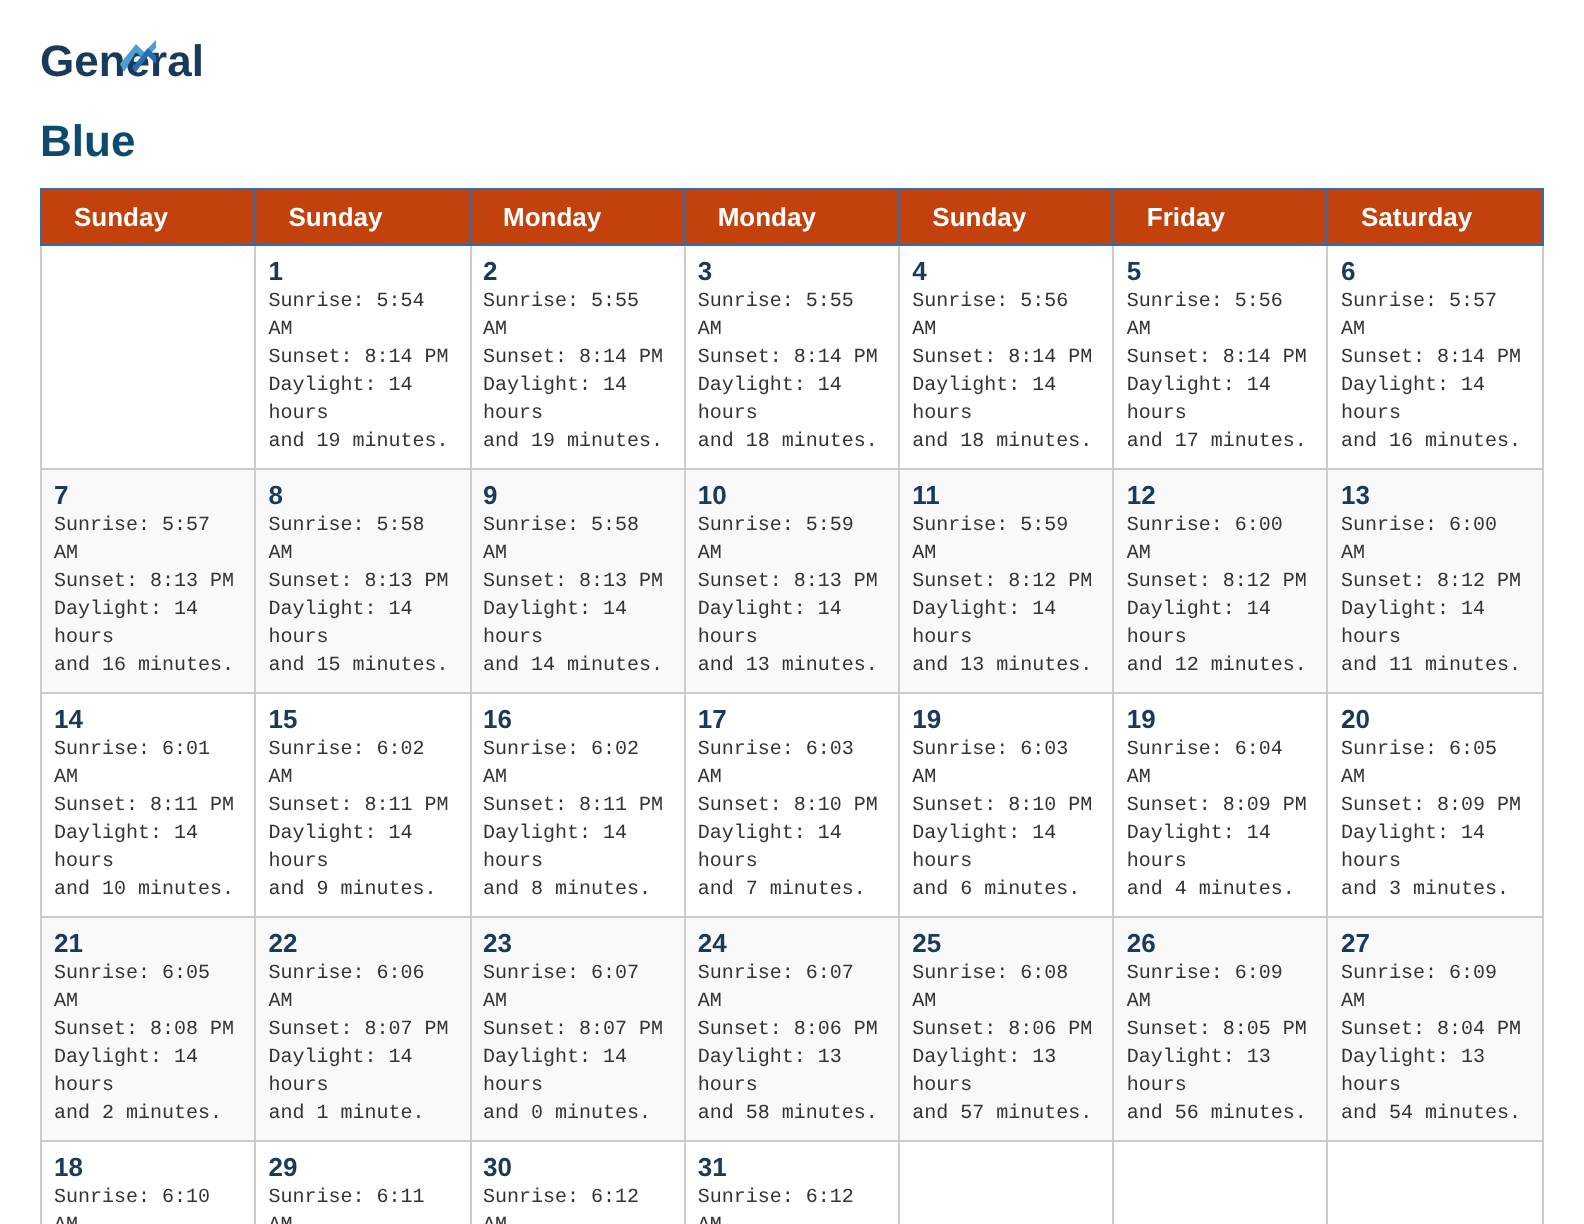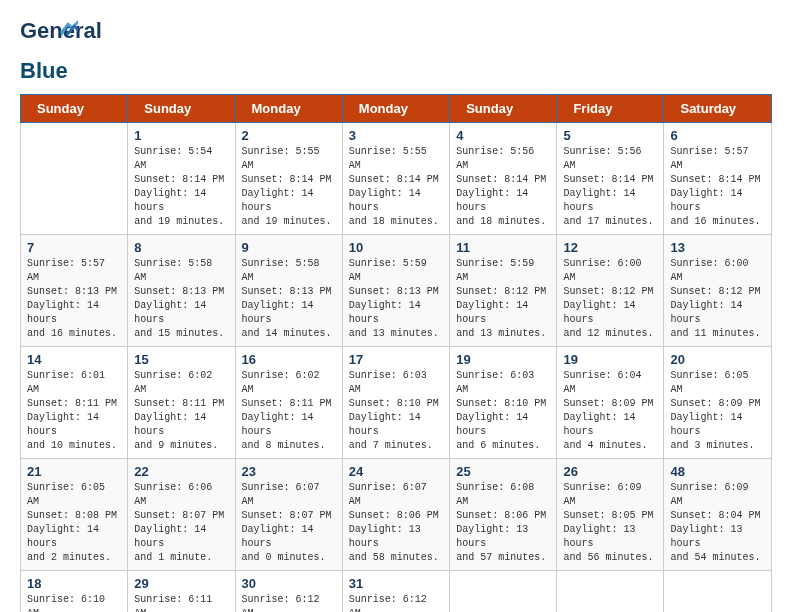--- a/index.html
+++ b/index.html
@@ -217,21 +217,21 @@
         </td>
         <td>
           <span class="day-number">25</span>
           <div class="day-info">Sunrise: 6:08 AM<br>Sunset: 8:06 PM<br>Daylight: 13 hours<br>and 57 minutes.</div>
         </td>
         <td>
           <span class="day-number">26</span>
           <div class="day-info">Sunrise: 6:09 AM<br>Sunset: 8:05 PM<br>Daylight: 13 hours<br>and 56 minutes.</div>
         </td>
         <td>
-          <span class="day-number">48</span>
+          <span class="day-number">27</span>
           <div class="day-info">Sunrise: 6:09 AM<br>Sunset: 8:04 PM<br>Daylight: 13 hours<br>and 54 minutes.</div>
         </td>
       </tr>
       <tr>
         <td>
           <span class="day-number">18</span>
           <div class="day-info">Sunrise: 6:10 AM<br>Sunset: 8:03 PM<br>Daylight: 13 hours<br>and 53 minutes.</div>
         </td>
         <td>
           <span class="day-number">29</span>

